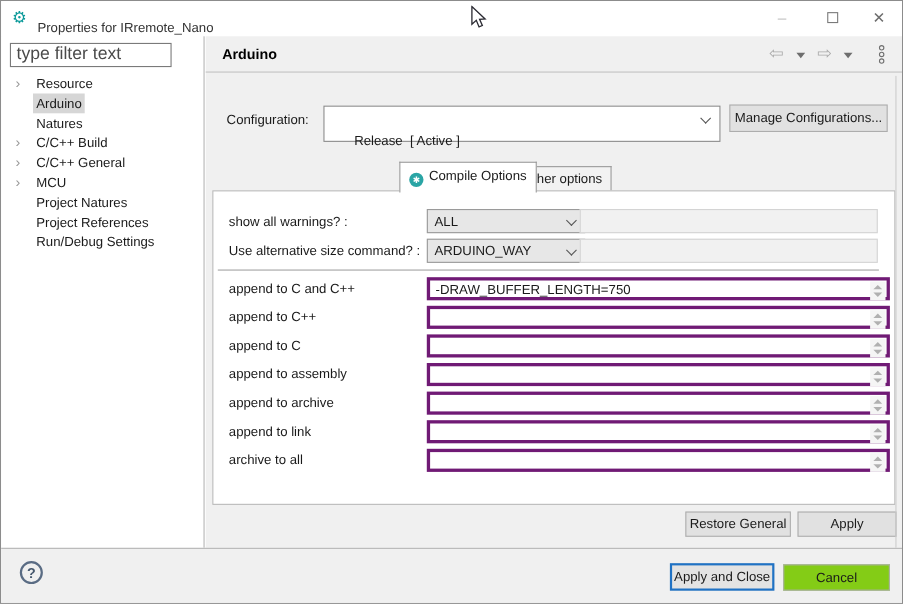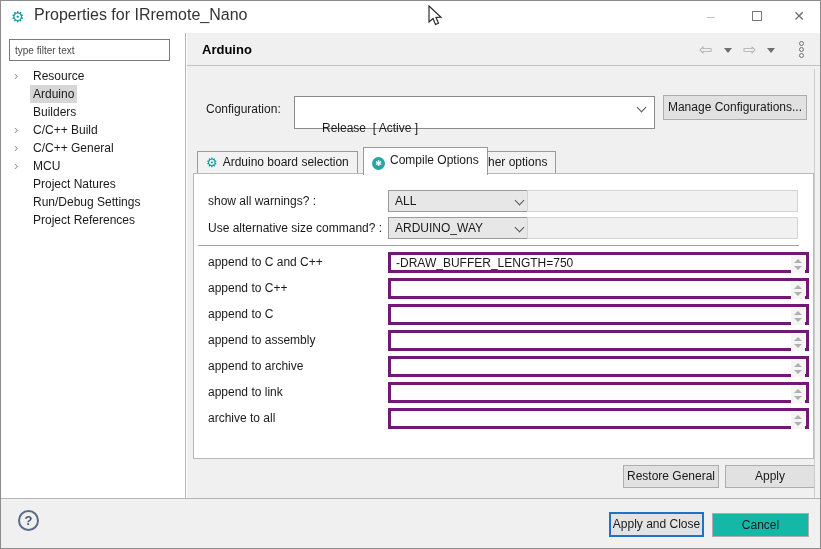--- a/index.html
+++ b/index.html
@@ -6,33 +6,33 @@
   html,body { width: 821px; height: 549px; }
   body { font-family: "Liberation Sans", sans-serif; font-size: 12px; color: #1a1a1a; }
   .window {
     position: relative; width: 821px; height: 549px;
     background: #ffffff; border: 1px solid #8c8c8c; overflow: hidden;
   }
 
   
   .titlebar { position: absolute; left: 0; top: 0; width: 100%; height: 32px; background: #ffffff; }
   .title-icon { position: absolute; left: 10px; top: 7px; width: 17px; height: 17px; font-size: 15px; line-height: 17px; color: #0c9a9a; }
-  .title-text { position: absolute; left: 33px; top: 5px; font-size: 16px; color: #333; }
+  .title-text { position: absolute; left: 33px; top: 17px; font-size: 12px; color: #333; }
   .win-btn { position: absolute; top: 0; width: 34px; height: 31px; text-align: center; line-height: 31px; font-size: 13px; }
   .btn-min { right: 92px; color: #c0c0c0; font-size: 14px; }
   .btn-max { right: 46px; color: #7a7a7a; }
   .btn-max .maxbox { display: inline-block; width: 10px; height: 10px; border: 1px solid #7a7a7a; margin-top: 10px; }
   .btn-close { right: 4px; color: #6e6e6e; font-size: 14px; }
 
   
   .cursor { position: absolute; left: 427px; top: 4px; z-index: 99; }
 
   
   .sidebar { position: absolute; left: 0; top: 32px; width: 185px; height: 465px; background: #ffffff; border-right: 1px solid #b5b5b5; }
-  .filter-input { position: absolute; left: 8px; top: 6px; width: 161px; height: 22px; border: 1px solid #7a7a7a; padding: 2px 5px; font-family: "Liberation Sans", sans-serif; font-size: 10px; color: #444; background: #fff; }
+  .filter-input { position: absolute; left: 8px; top: 6px; width: 147px; height: 22px; border: 1px solid #7a7a7a; padding: 2px 5px; font-family: "Liberation Sans", sans-serif; font-size: 16px; color: #444; background: #fff; }
   .filter-input::placeholder { color: #4a4a4a; opacity: 1; }
   .tree { position: absolute; left: 0; top: 34px; width: 100%; }
   .tree-item { position: relative; height: 18px; line-height: 18px; cursor: default; }
   .tree-arrow { position: absolute; left: 13px; top: 0; width: 10px; color: #9a9a9a; font-size: 13px; }
   .tree-label { position: absolute; left: 29px; top: 0; padding: 0 3px; white-space: nowrap; }
   .tree-item.selected .tree-label { background: #d6d6d6; }
 
   
   .main { position: absolute; left: 186px; top: 32px; width: 635px; height: 465px; background: #f0f0f0; }
   .page-header { position: absolute; left: 0; top: 0; width: 100%; height: 33px; border-bottom: 1px solid #c2c2c2; }
@@ -78,21 +78,21 @@
   
   .restore-btn { position: absolute; left: 436px; top: 432px; width: 96px; height: 23px; background: #e1e1e1; border: 1px solid #adadad; text-align: center; line-height: 21px; }
   .apply-btn { position: absolute; left: 538px; top: 432px; width: 90px; height: 23px; background: #e1e1e1; border: 1px solid #adadad; text-align: center; line-height: 21px; }
 
   .right-edge-line { position: absolute; left: 627px; top: 36px; width: 1px; height: 429px; background: #cccccc; }
 
   
   .bottom-bar { position: absolute; left: 0; top: 497px; width: 100%; height: 52px; background: #f0f0f0; border-top: 1px solid #b5b5b5; }
   .help-btn { position: absolute; left: 17px; top: 11px; width: 21px; height: 21px; border: 2px solid #5a6c84; border-radius: 50%; color: #46586e; font-size: 13px; font-weight: bold; text-align: center; line-height: 18px; background: #f0f0f0; }
   .apply-close-btn { position: absolute; left: 608px; top: 13px; width: 95px; height: 25px; background: #e3e3e3; border: 2px solid #2072c4; text-align: center; line-height: 21px; }
-  .cancel-btn { position: absolute; left: 711px; top: 14px; width: 97px; height: 24px; background: #14b8a6; border: 1px solid #adadad; text-align: center; line-height: 22px; }
+  .cancel-btn { position: absolute; left: 711px; top: 14px; width: 97px; height: 24px; background: #84cc16; border: 1px solid #adadad; text-align: center; line-height: 22px; }
 
   .clickable { cursor: default; }
 </style>
 </head>
 <body>
 
 <div class="window">
 
   <div class="titlebar">
     <span class="title-icon">⚙</span>
@@ -110,42 +110,42 @@
     <input class="filter-input" placeholder="type filter text" style="">
     <div class="tree">
       <div class="tree-item clickable">
         <span class="tree-arrow">›</span>
         <span class="tree-label">Resource</span>
       </div>
       <div class="tree-item selected clickable">
         <span class="tree-label">Arduino</span>
       </div>
       <div class="tree-item clickable">
-        <span class="tree-label">Builders</span>
+        <span class="tree-label">Natures</span>
       </div>
       <div class="tree-item clickable">
         <span class="tree-arrow">›</span>
         <span class="tree-label">C/C++ Build</span>
       </div>
       <div class="tree-item clickable">
         <span class="tree-arrow">›</span>
         <span class="tree-label">C/C++ General</span>
       </div>
       <div class="tree-item clickable">
         <span class="tree-arrow">›</span>
         <span class="tree-label">MCU</span>
       </div>
       <div class="tree-item clickable">
         <span class="tree-label">Project Natures</span>
       </div>
       <div class="tree-item clickable">
+        <span class="tree-label">Project References</span>
+      </div>
+      <div class="tree-item clickable">
         <span class="tree-label">Run/Debug Settings</span>
-      </div>
-      <div class="tree-item clickable">
-        <span class="tree-label">Project References</span>
       </div>
     </div>
   </div>
 
   <div class="main">
     <div class="page-header">
       <span class="page-title">Arduino</span>
       <span class="nav-arrow nav-back clickable">⇦</span>
       <span class="nav-caret caret-back clickable"></span>
       <span class="nav-arrow nav-fwd clickable">⇨</span>
@@ -157,23 +157,20 @@
         </span>
     </div>
 
     <span class="config-label">Configuration:</span>
     <div class="config-combo clickable">
       <span>Release  [ Active ]</span>
       <span class="combo-chev"></span>
     </div>
     <div class="manage-btn clickable">Manage Configurations...</div>
 
-    <div class="tab tab-1 clickable">
-      <span class="gear-ico">⚙</span><span>Arduino board selection</span>
-    </div>
     <div class="tab tab-2 clickable">
       <span class="disc-ico">✱</span><span>Compile Options</span>
     </div>
     <div class="tab tab-3 clickable">
       <span>other options</span>
     </div>
 
     <div class="content">
       <span class="opt-label" style="top:16px">show all warnings? :</span>
       <div class="opt-combo clickable" style="top:16px">

